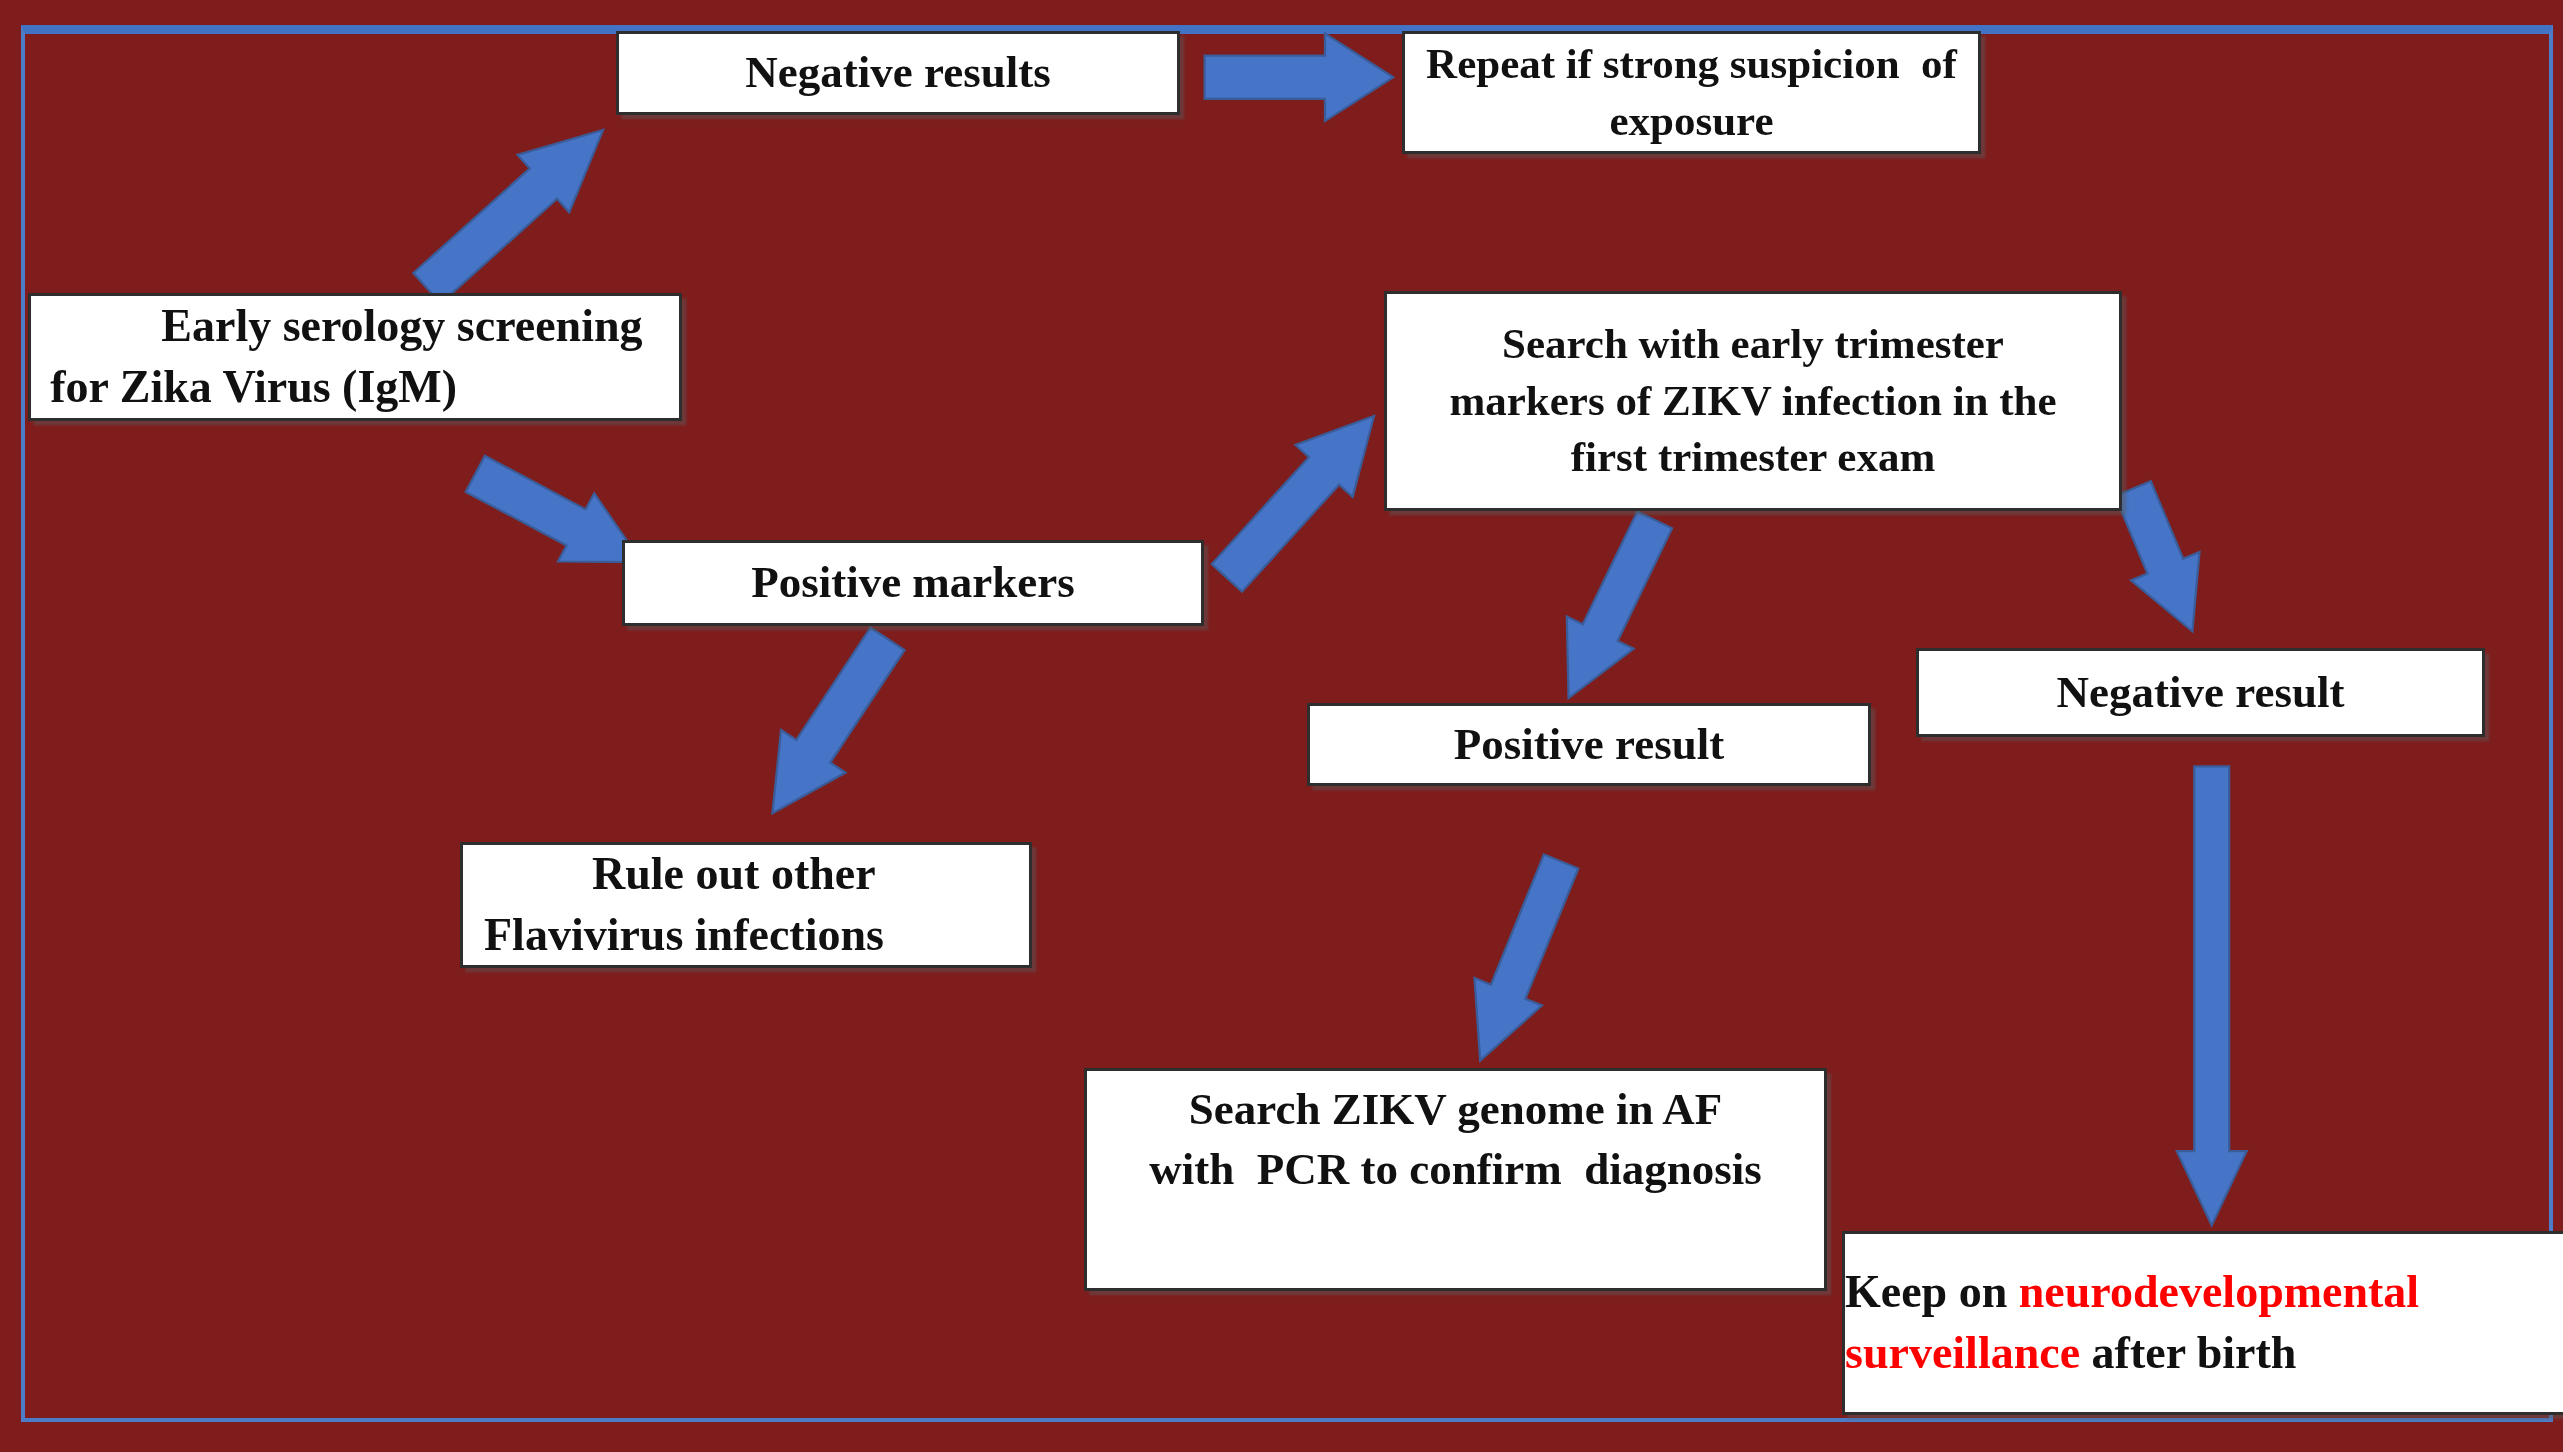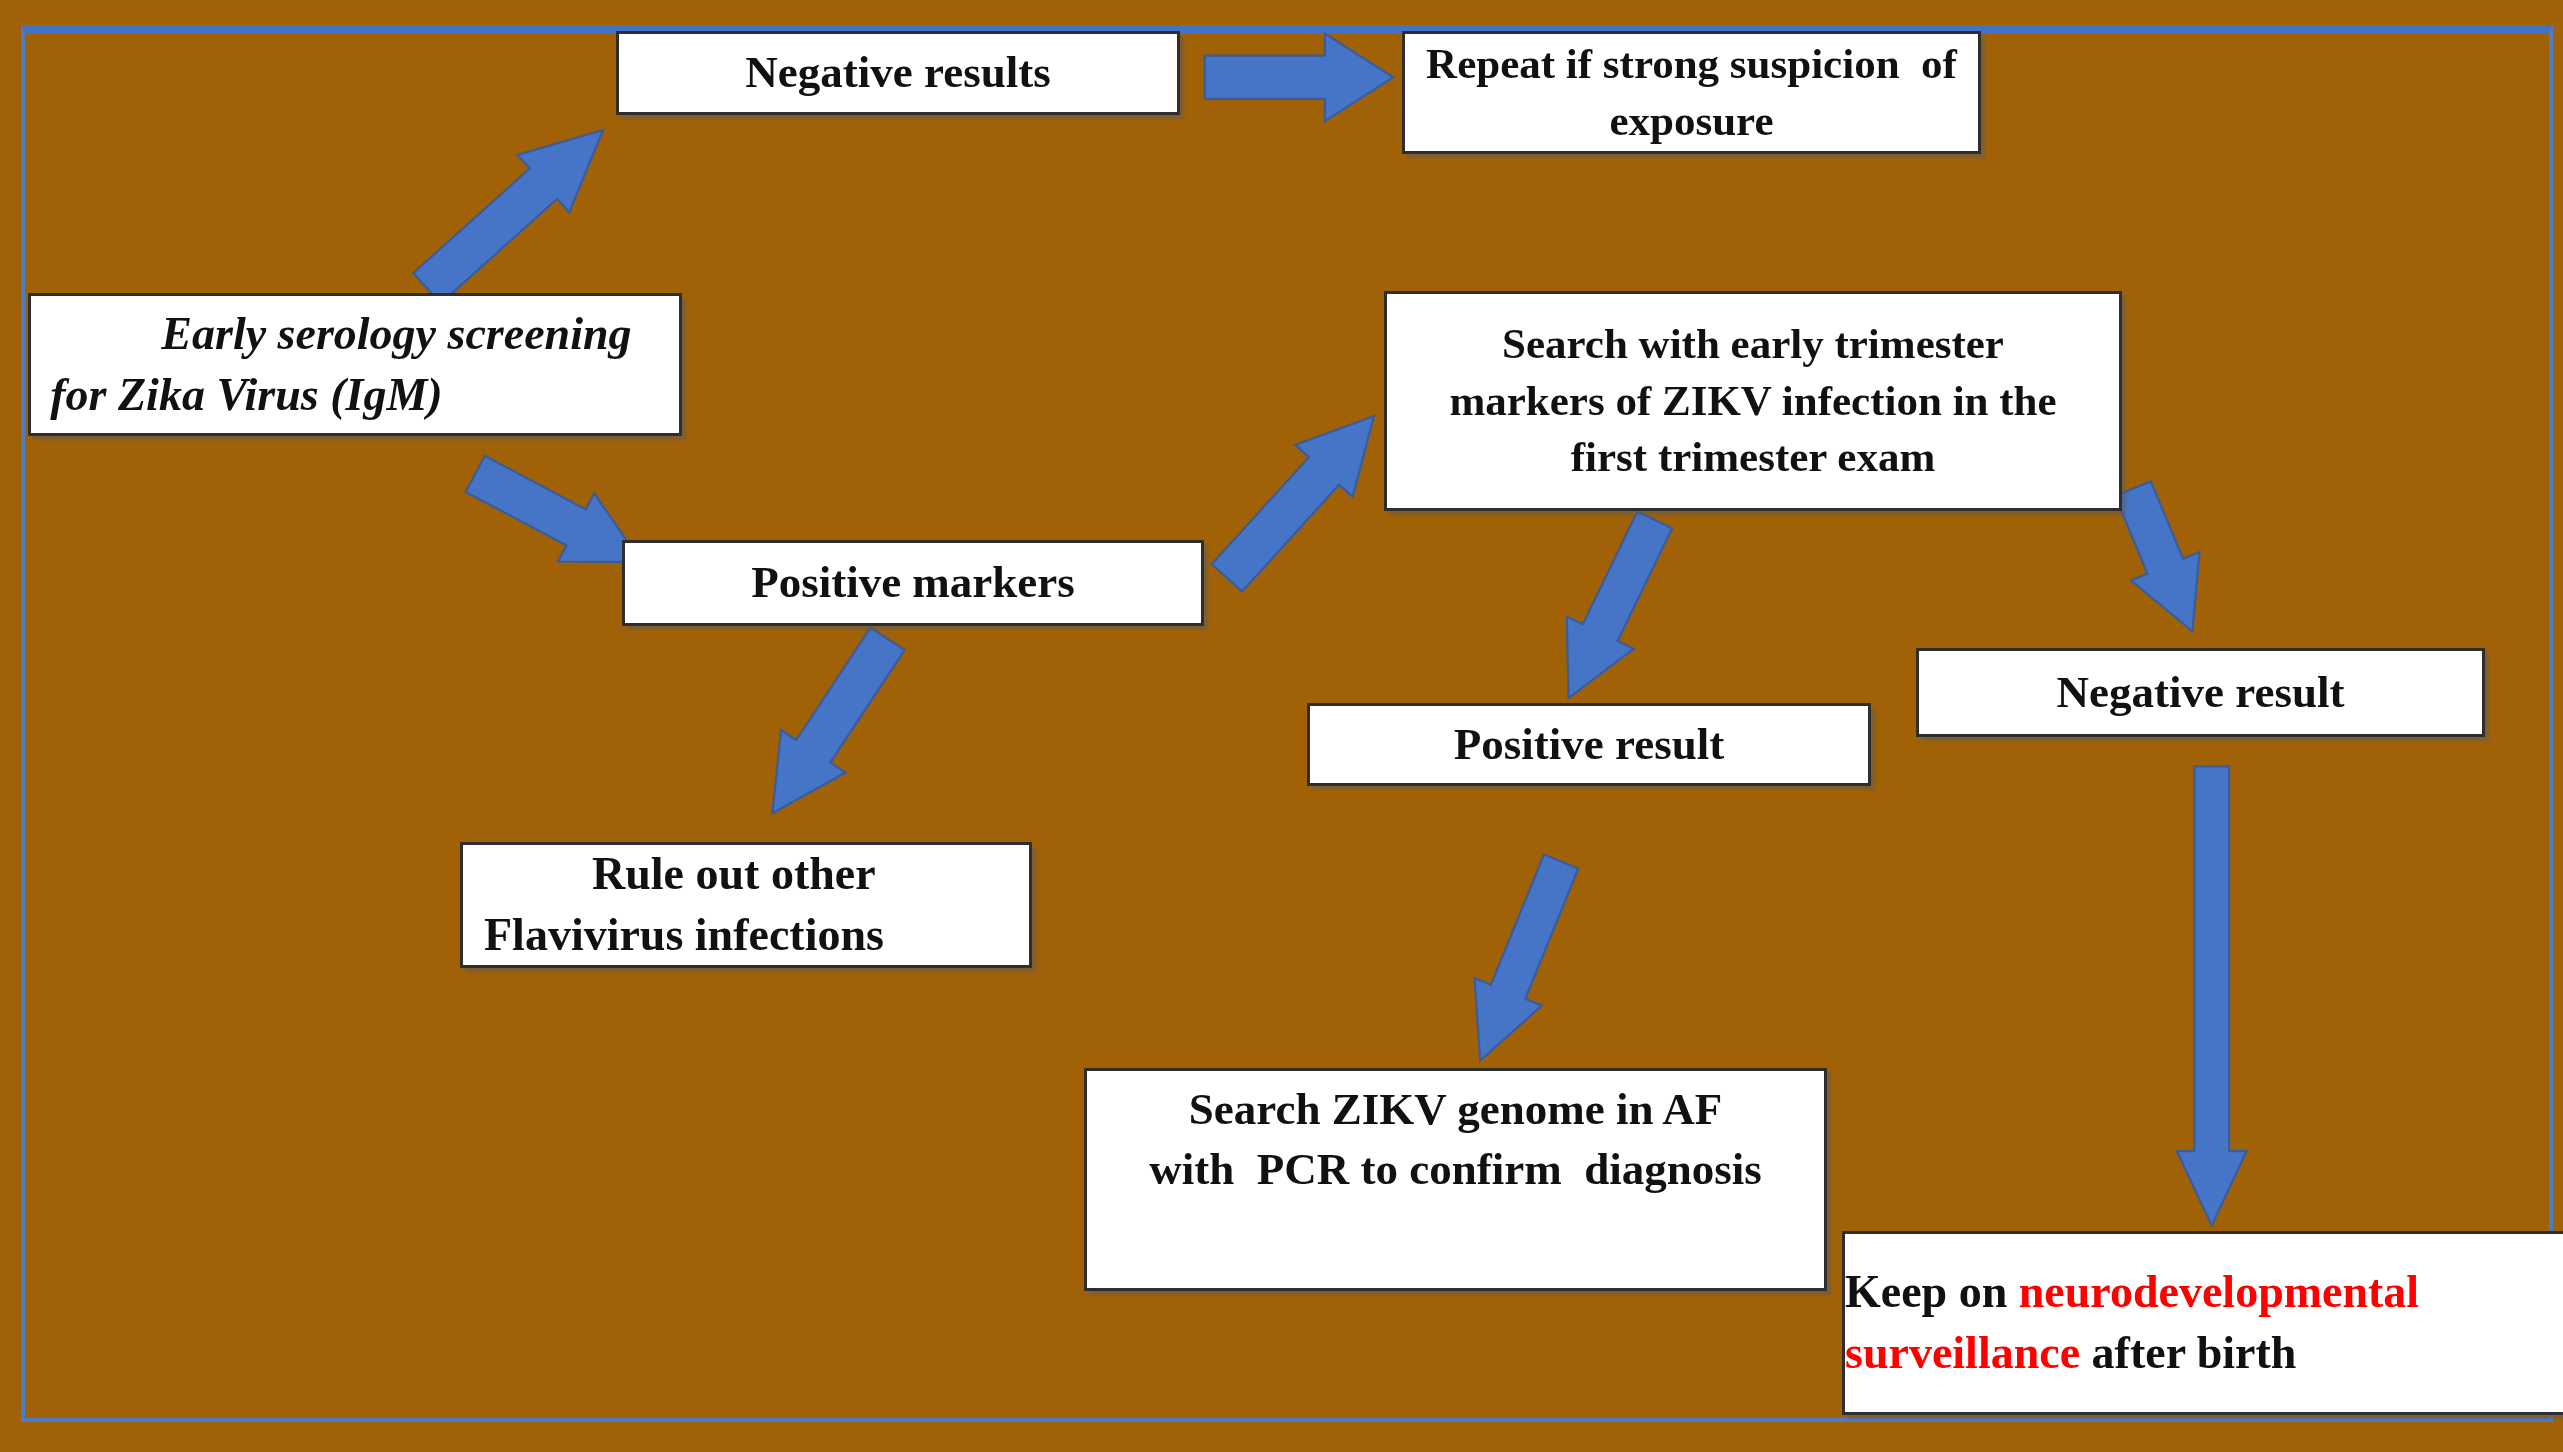--- a/index.html
+++ b/index.html
@@ -1,19 +1,19 @@
 <!DOCTYPE html>
 <html style="font-size:12px"><head>
 <meta charset="utf-8">
 <style>
   html,body{margin:0;padding:0;background:#ffffff;}
   #canvas{
     position:relative;
     width:2563px;height:1452px;
-    background:#a16207;
+    background:#7f1d1d;
     font-family:"Liberation Serif","DejaVu Serif",serif;
     overflow:hidden;
   }
   #outer-frame{
     position:absolute;left:21px;top:24.5px;width:2532px;height:1397px;
     box-sizing:border-box;
     border:4.5px solid #4d7cc9;
     border-top:9.7px solid #4273c4;
     background:transparent;
   }
@@ -50,21 +50,21 @@
       <polygon points="2954.5,1032.0 2954.5,1550.0 2931.0,1550.0 2978.0,1650.0 3025.0,1550.0 3001.5,1550.0 3001.5,1032.0" fill="#4674C6" stroke="#3A5C99" stroke-width="3"></polygon>
     </svg>
 
 <div class="node" style="left: 616px; top: 31px; width: 564px; height: 84px; font-size: 45px;">
       <div class="line"><span style="color: rgb(17, 17, 17);">Negative results</span></div>
     </div>
     <div class="node" style="left: 1402px; top: 31px; width: 579px; height: 123px; font-size: 43px;">
       <div class="line"><span style="color: rgb(17, 17, 17);">Repeat if strong suspicion&nbsp; of</span></div>
       <div class="line"><span style="color: rgb(17, 17, 17);">exposure</span></div>
     </div>
-    <div class="node left-align" style="left: 28px; top: 293px; width: 654px; height: 143px; font-size: 46px; padding-left: 19.3px; font-style: italic;">
+    <div class="node left-align" style="left: 28px; top: 293px; width: 654px; height: 128px; font-size: 46px; padding-left: 19.3px;">
       <div class="line" style="margin-left: 111px;"><span style="color: rgb(17, 17, 17);">Early serology screening</span></div>
       <div class="line"><span style="color: rgb(17, 17, 17);">for Zika Virus (IgM)</span></div>
     </div>
     <div class="node" style="left: 1384px; top: 291px; width: 738px; height: 220px; font-size: 43px;">
       <div class="line"><span style="color: rgb(17, 17, 17);">Search with early trimester</span></div>
       <div class="line"><span style="color: rgb(17, 17, 17);">markers of ZIKV infection in the</span></div>
       <div class="line"><span style="color: rgb(17, 17, 17);">first trimester exam</span></div>
     </div>
     <div class="node" style="left: 622px; top: 540px; width: 582px; height: 86px; font-size: 45px;">
       <div class="line"><span style="color: rgb(17, 17, 17);">Positive markers</span></div>

